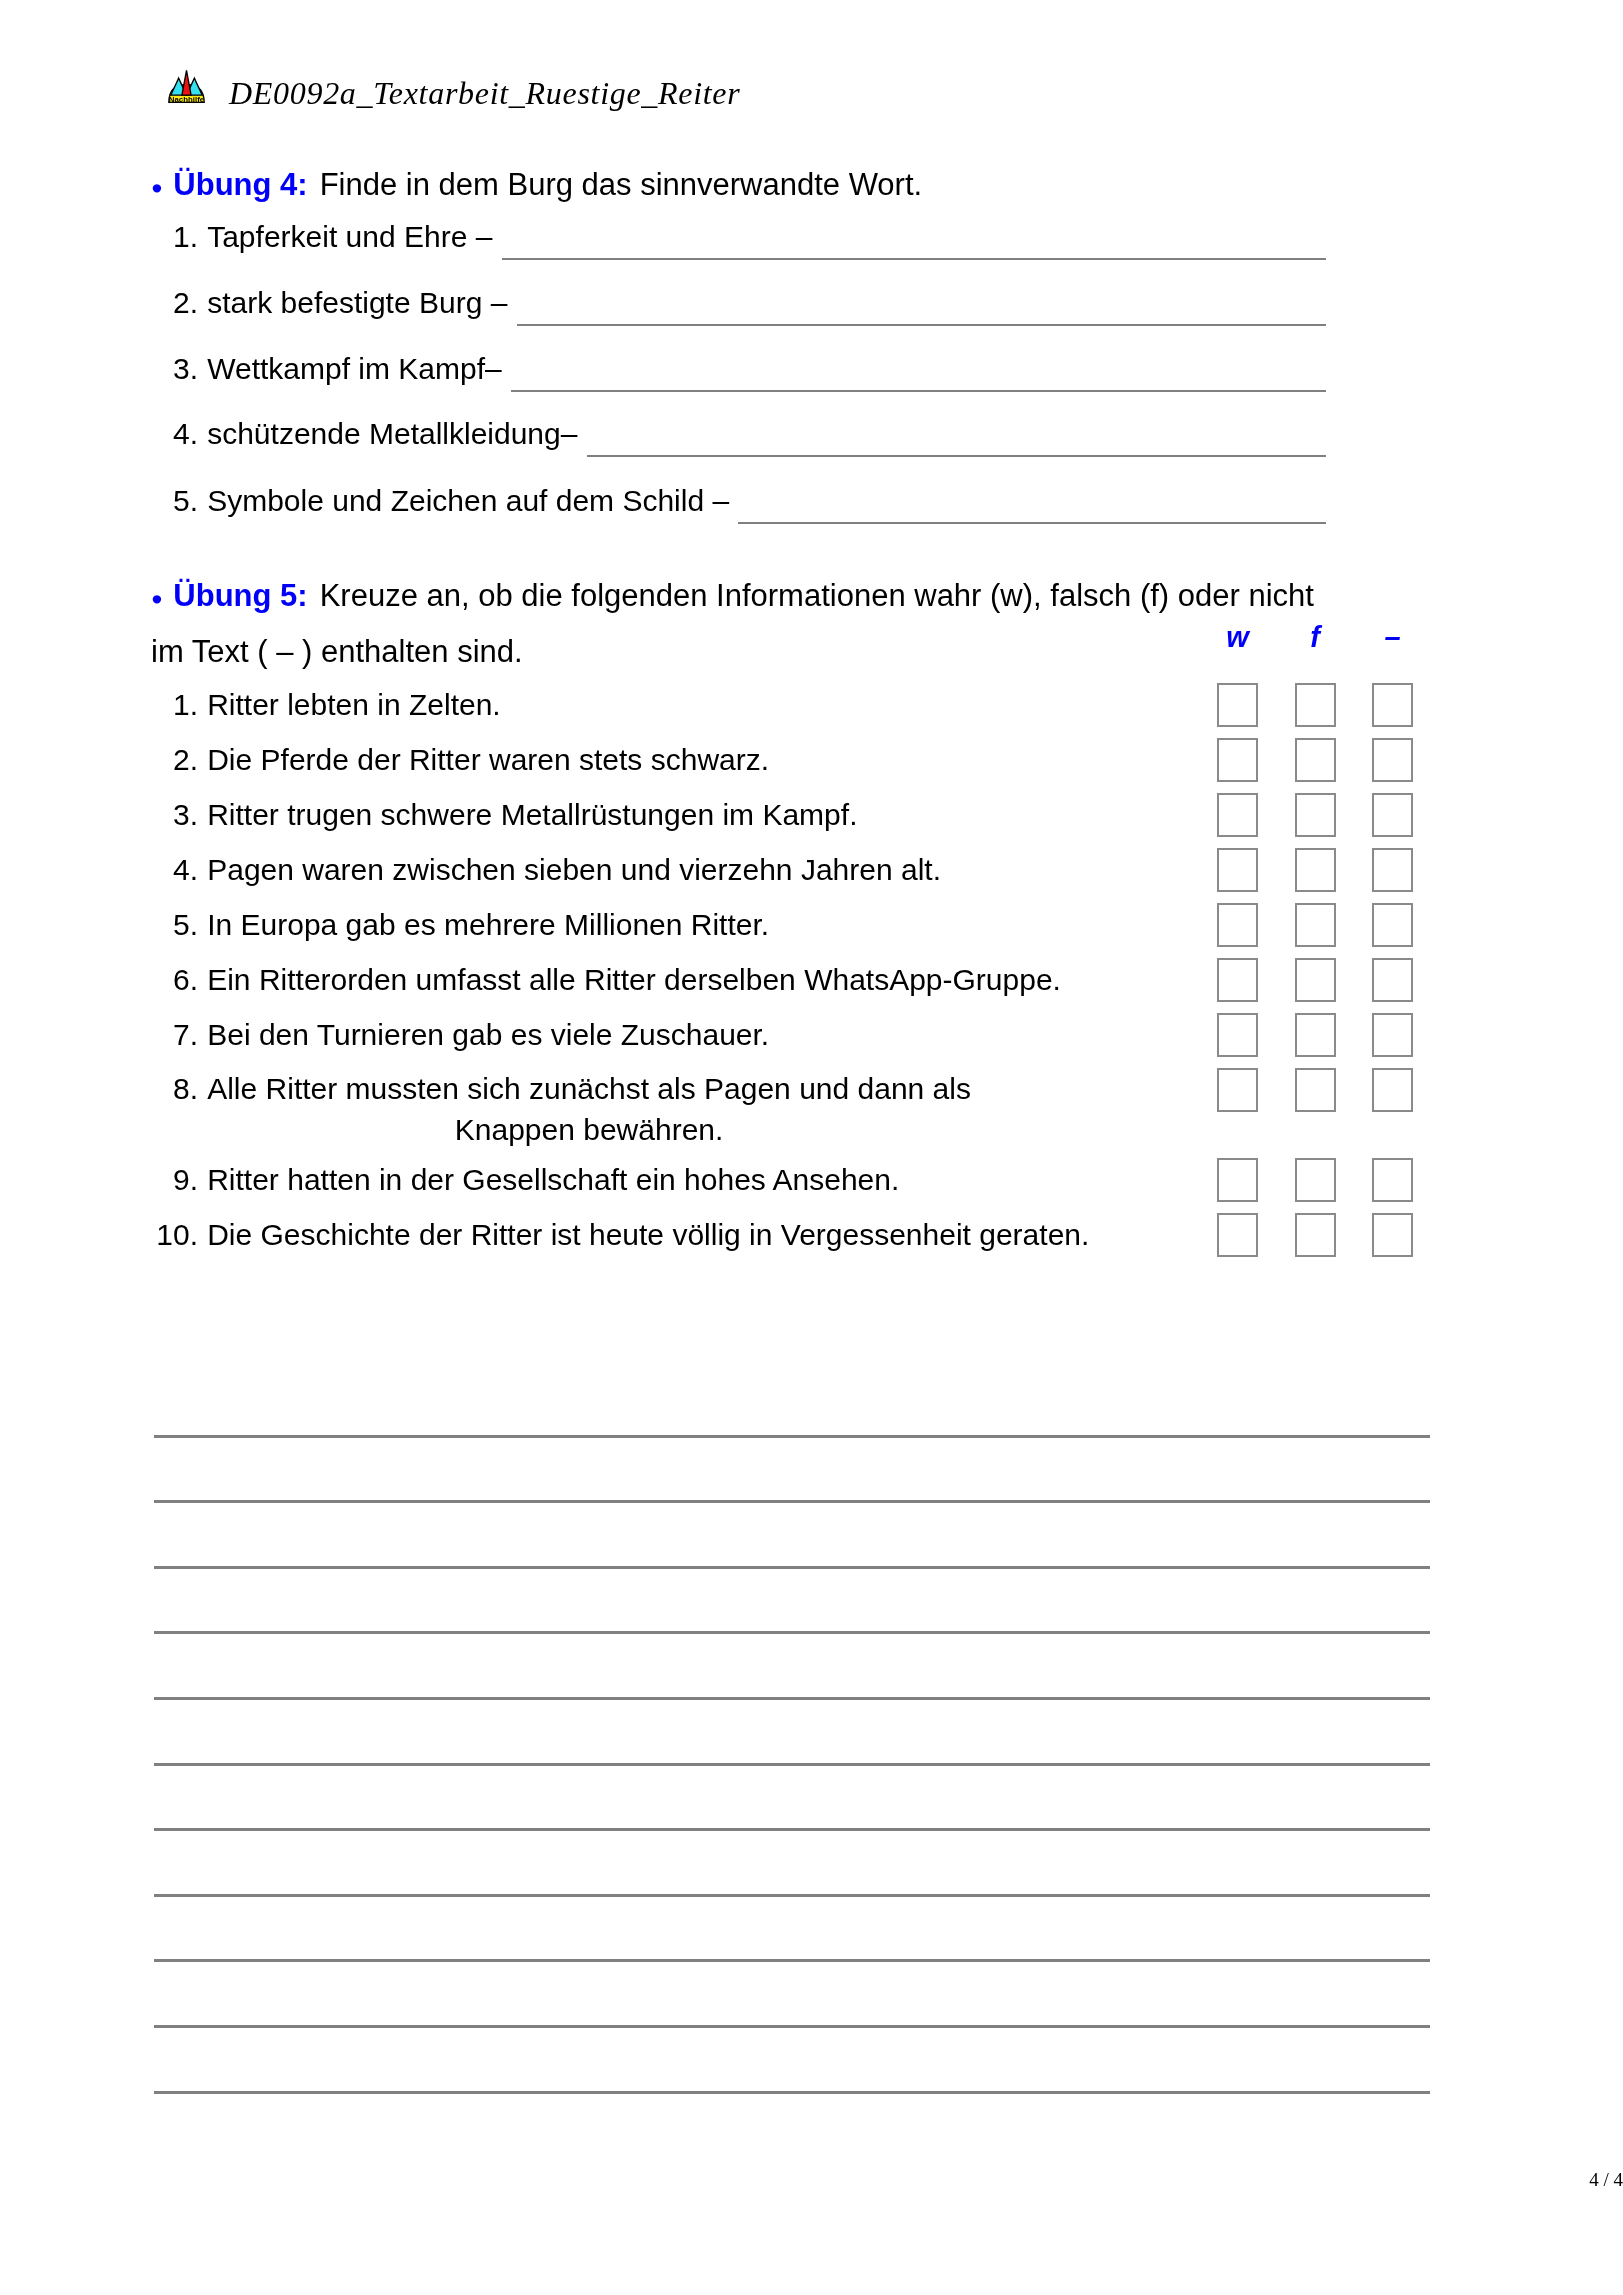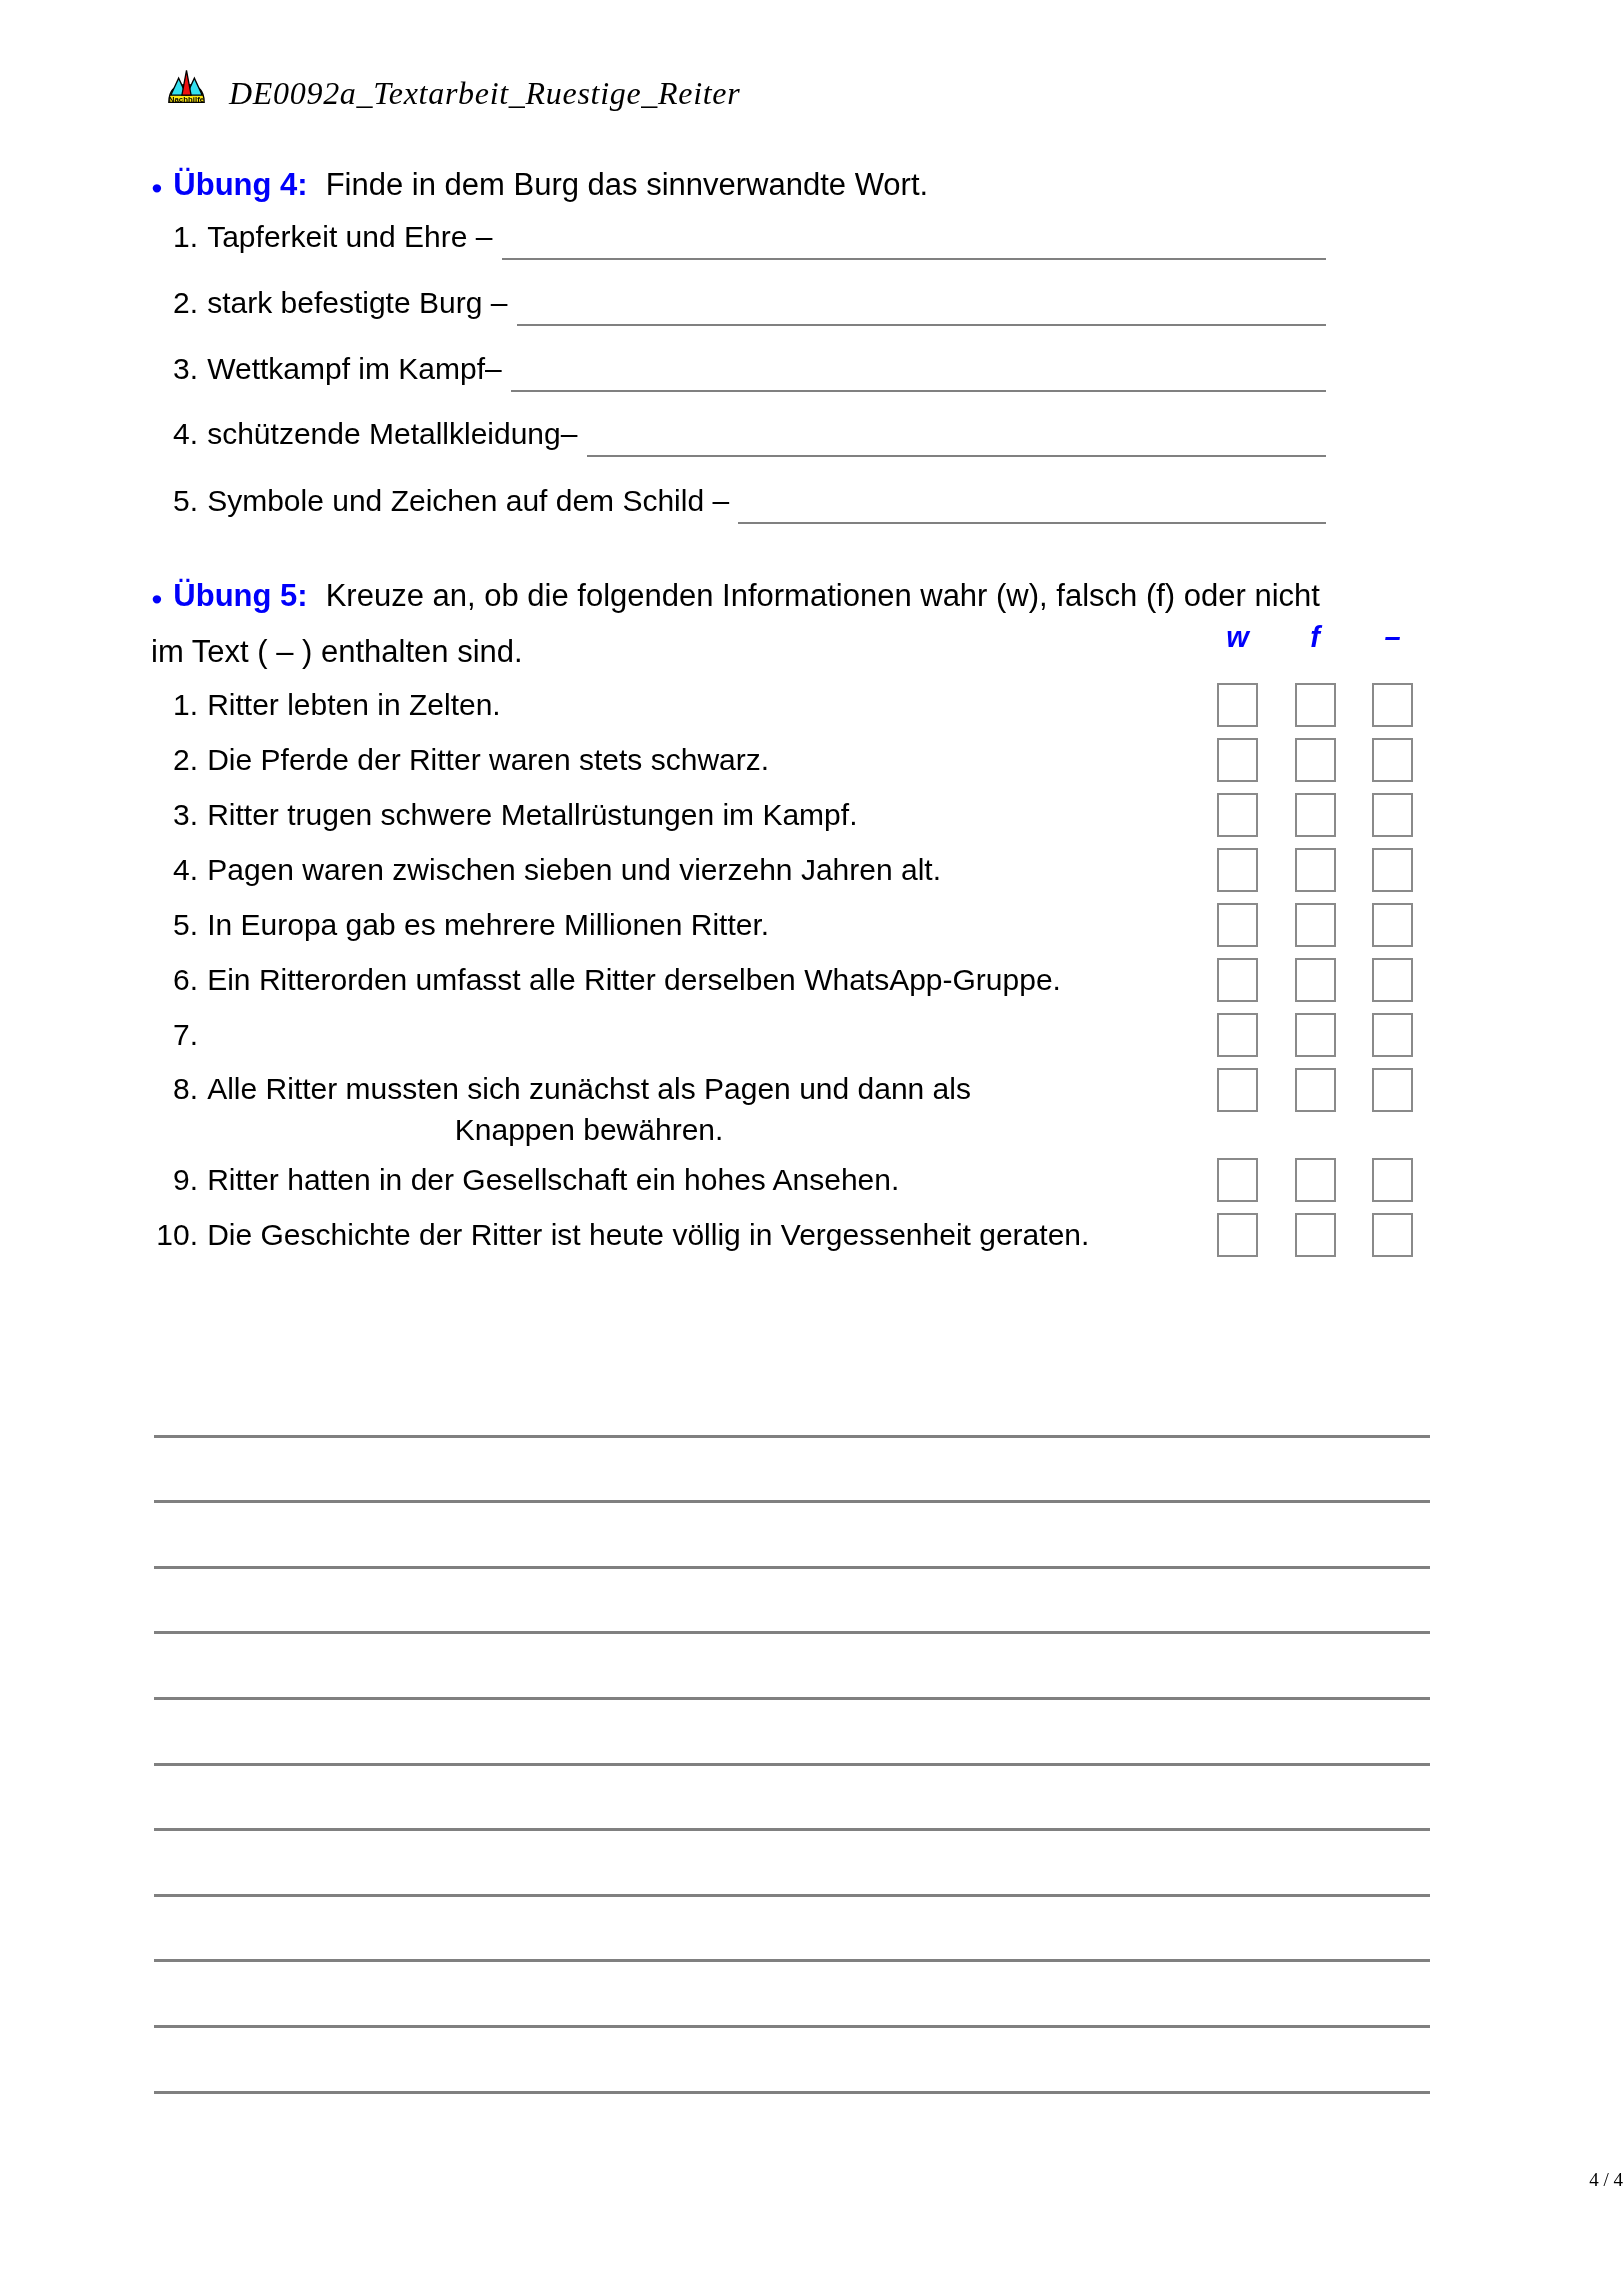--- a/index.html
+++ b/index.html
@@ -7,21 +7,21 @@
         font-family:"Liberation Sans",sans-serif;color:#000;}
 
   
   .hdr-logo{position:absolute;left:166px;top:69px;width:41px;height:38px;}
   .hdr-title{position:absolute;left:229px;top:75px;font-family:"Liberation Serif",serif;
              font-style:italic;font-size:32px;letter-spacing:0.7px;white-space:nowrap;}
 
   
   .ex-head{position:absolute;left:151px;width:1322px;font-size:31px;line-height:56px;}
   .bullet{color:#0000FA;font-size:19.6px;vertical-align:middle;margin-right:10.5px;line-height:0;}
-  .ex-label{color:#0000FA;font-weight:bold;margin-right:18px;}
+  .ex-label{color:#0000FA;font-weight:bold;margin-right:12px;}
 
   
   .fill-row{position:absolute;left:151px;width:1175px;height:34px;display:flex;align-items:flex-end;
             font-size:30px;}
   .fill-row .num{width:47px;text-align:right;margin-right:9.2px;margin-bottom:6.5px;}
   .fill-row .lbl{margin-bottom:6.5px;white-space:nowrap;}
   .fill-row .blank{flex:1;border-bottom:2.6px solid #808080;height:100%;margin-left:9.2px;}
 
   
   .col-heads{position:absolute;left:1217px;top:621px;width:196px;display:flex;
@@ -150,20 +150,21 @@
     <span>Ein Ritterorden umfasst alle Ritter derselben WhatsApp-Gruppe.</span>
   </div>
   <div class="cb-group" style="top:958px;">
     <span class="cb"></span>
     <span class="cb"></span>
     <span class="cb"></span>
   </div>
 
   <div class="st-row" style="top:1013px;">
     <span class="num">7.</span>
+    <span>Bei den Turnieren gab es viele Zuschauer.</span>
   </div>
   <div class="cb-group" style="top:1013px;">
     <span class="cb"></span>
     <span class="cb"></span>
     <span class="cb"></span>
   </div>
 
   <div class="st-row two" style="top:1068px;">
     <span class="num">8.</span>
     <span>

